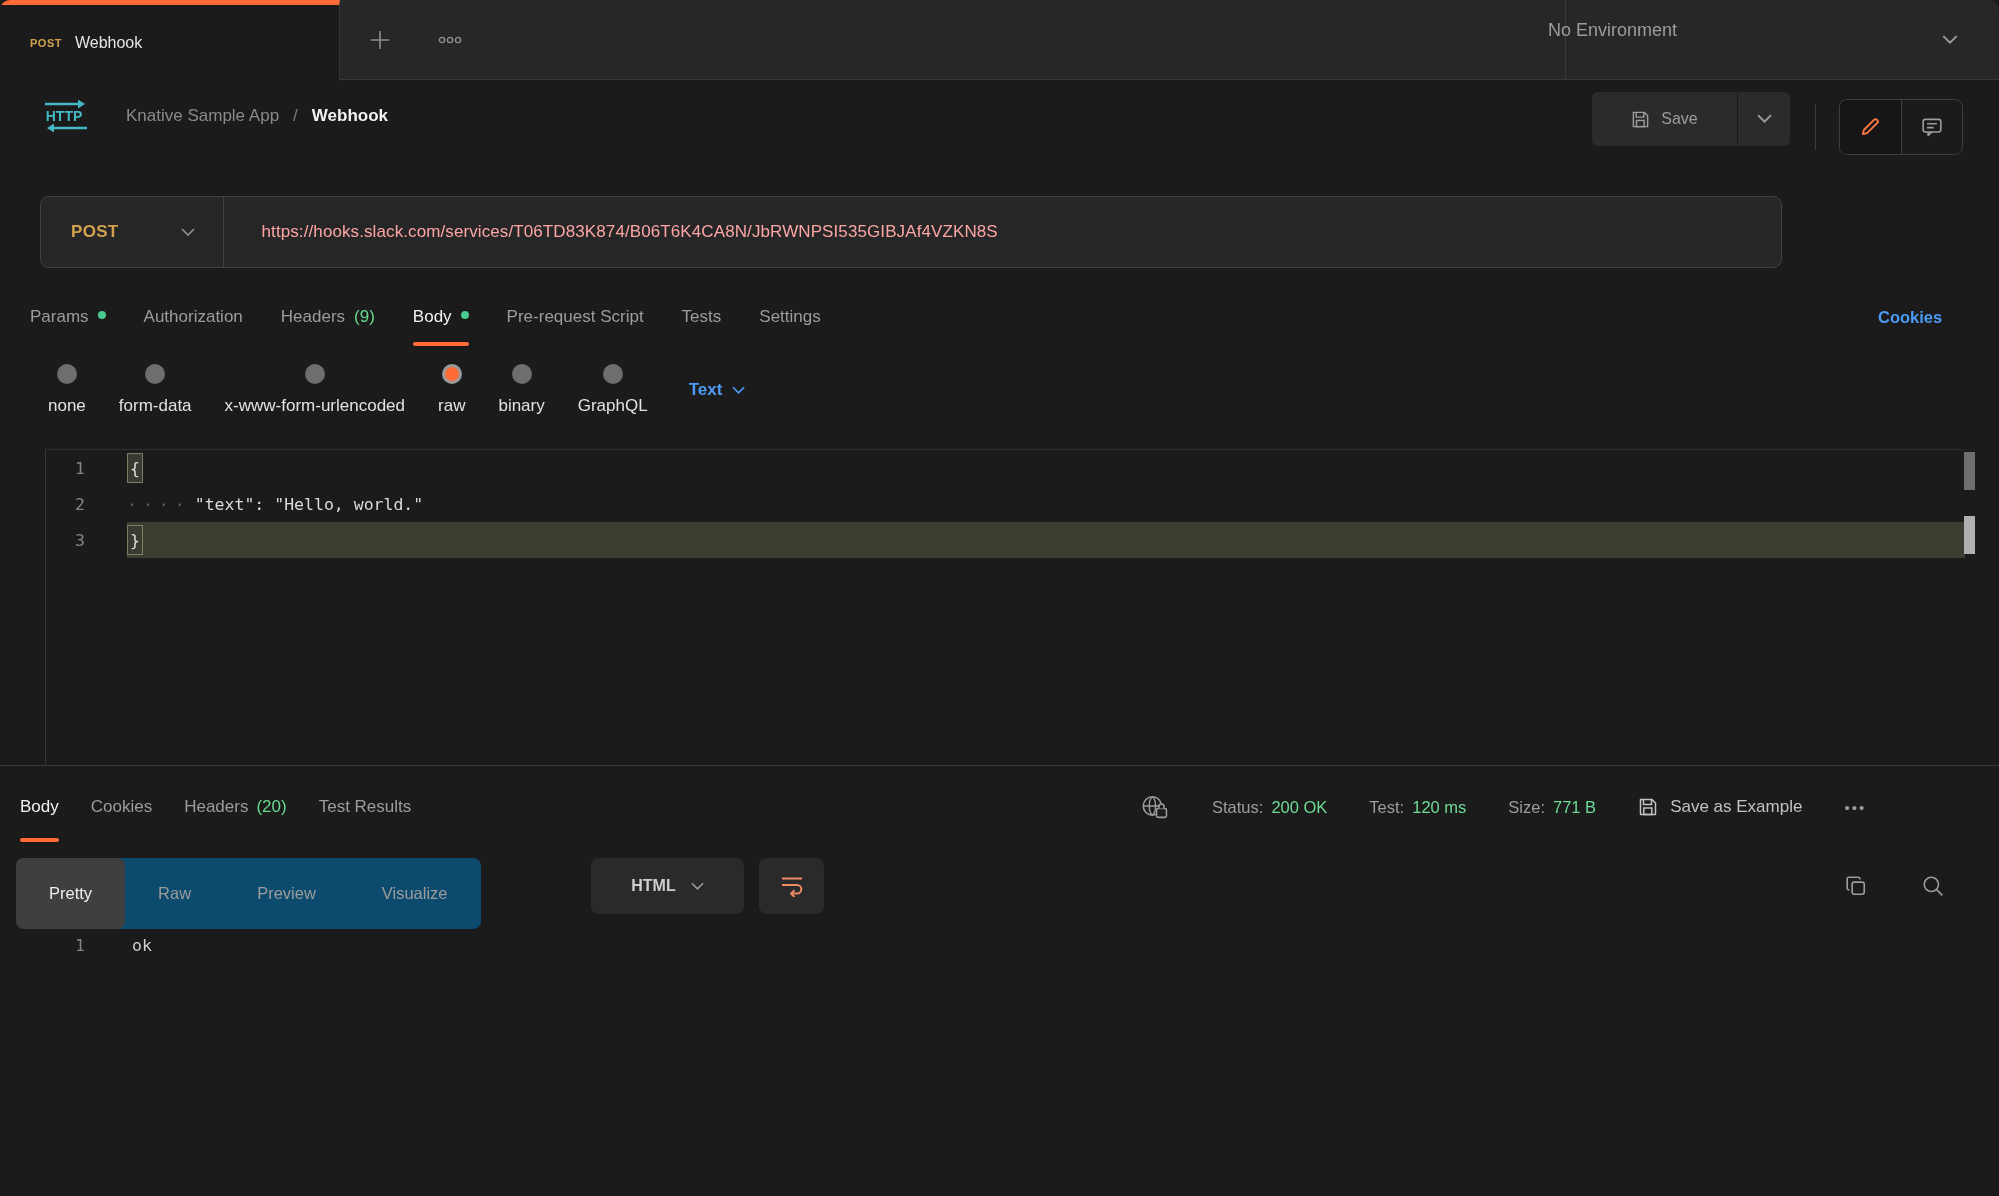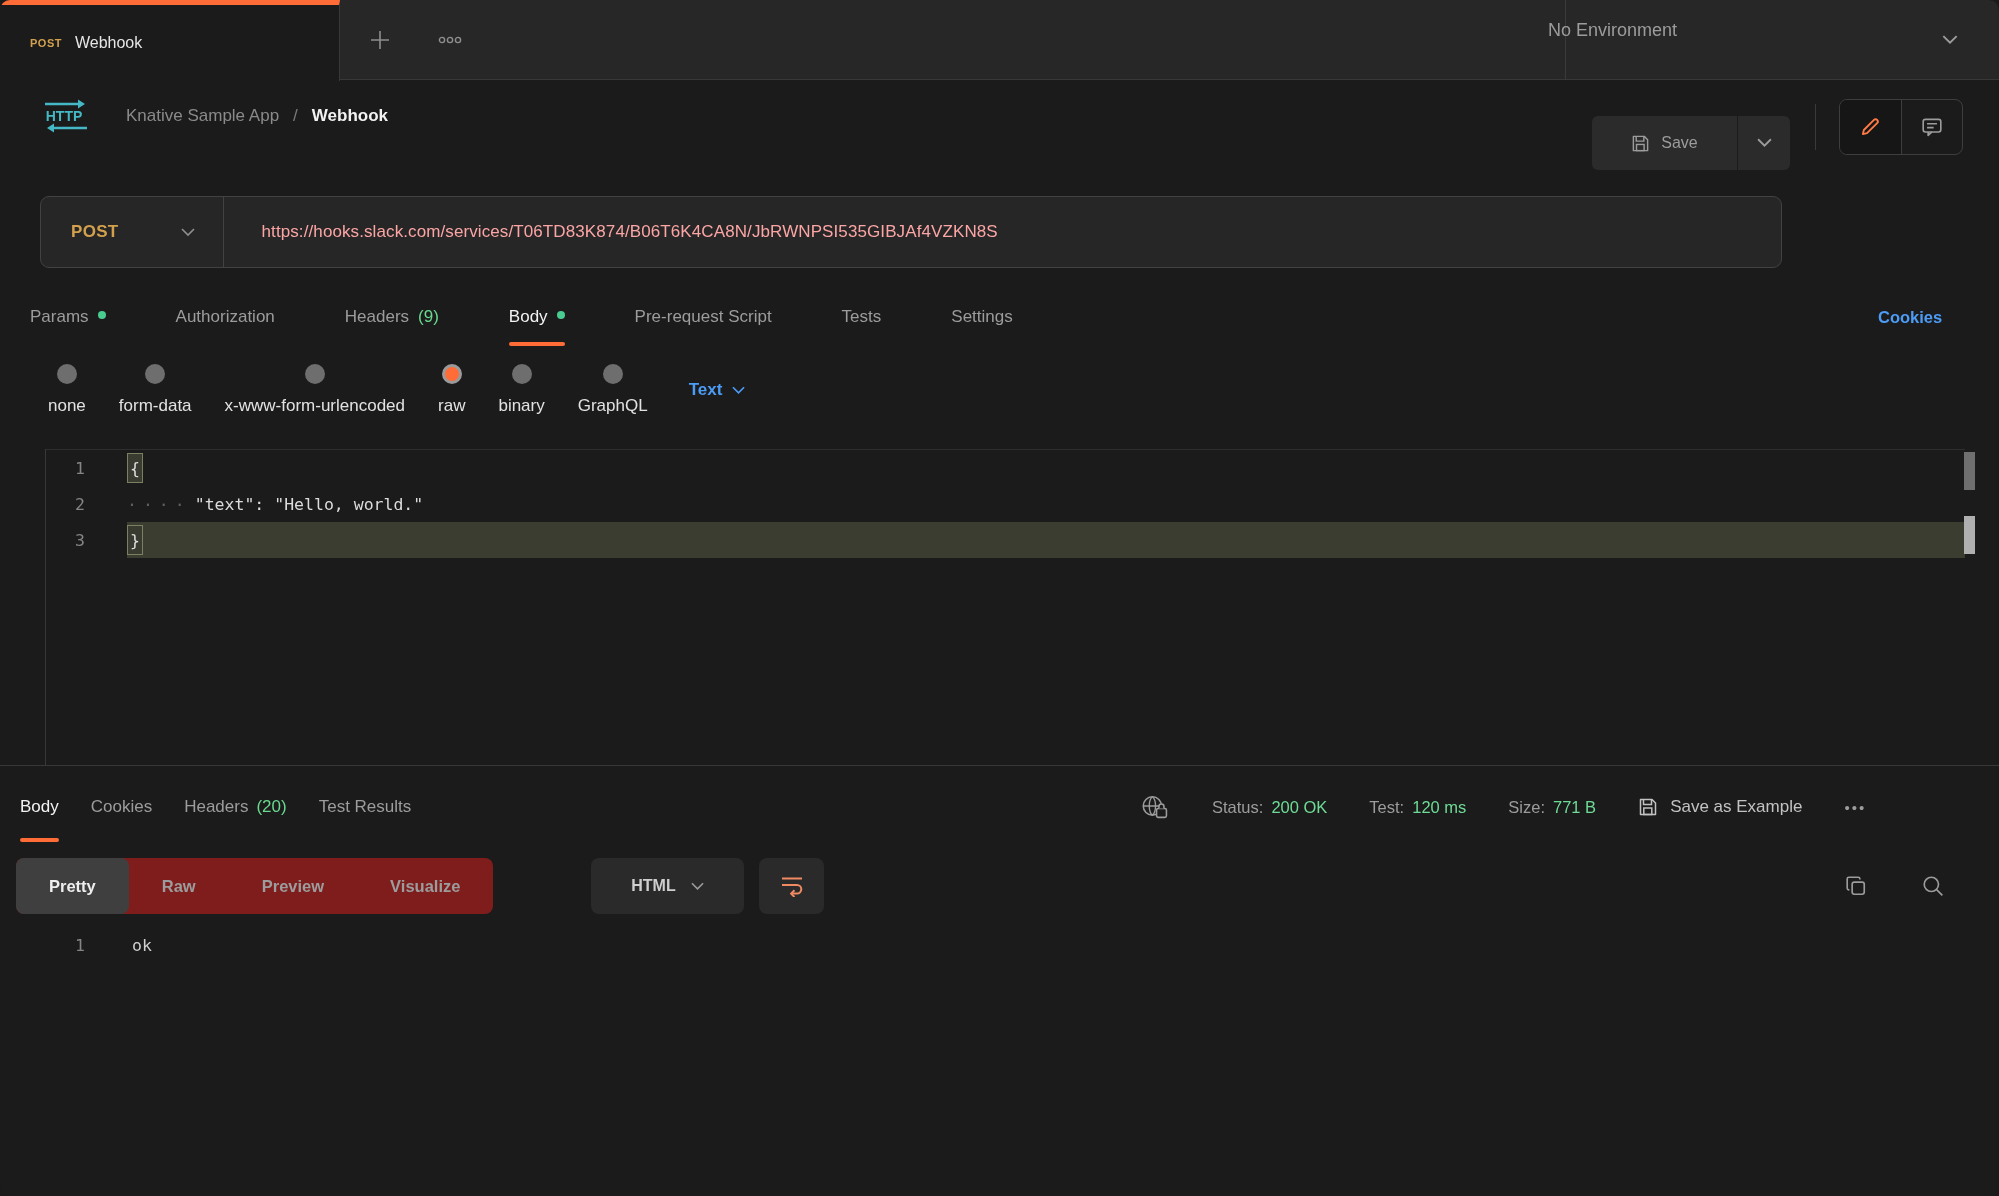--- a/index.html
+++ b/index.html
@@ -24,21 +24,21 @@
   .env-divider { left:1565px; top:0; width:1px; height:80px; background:#3a3a3a; }
   .env-label { left:1548px; top:0; height:60px; display:flex; align-items:center; font-size:18px; color:#9c9c9c; }
   .env-chevron { left:1942px; top:0; height:80px; display:flex; align-items:center; }
 
   
   .crumb-row { left:40px; top:80px; height:72px; display:flex; align-items:center; gap:34px; }
   .crumbs { display:flex; align-items:center; gap:14px; font-size:17px; }
   .crumb-collection { color:#8a8a8a; }
   .crumb-sep { color:#7a7a7a; }
   .crumb-request { color:#f2f2f2; font-weight:600; }
-  .save-split { left:1592px; top:116px; height:54px; display:flex; }
+  .save-split { left:1592px; top:92px; height:54px; display:flex; }
   .save-main {
     width:145px; height:54px; background:#2b2b2b; border-radius:6px 0 0 6px;
     display:flex; align-items:center; justify-content:center; gap:11px;
     color:#9c9c9c; font-size:16px;
   }
   .save-chev { width:52px; height:54px; background:#2b2b2b; border-radius:0 6px 6px 0; margin-left:1px;
     display:flex; align-items:center; justify-content:center; }
   .hdr-divider { left:1815px; top:104px; width:1px; height:46px; background:#3a3a3a; }
   .edit-group {
     left:1839px; top:99px; width:124px; height:56px; border:1px solid #3e3e3e; border-radius:8px;
@@ -55,21 +55,21 @@
   .url-method { margin-left:30px; font-size:17px; font-weight:700; color:#d3a14e; letter-spacing:.3px; }
   .url-method-chev { margin-left:62px; display:flex; }
   .url-vdiv { margin-left:28px; width:1px; height:70px; background:#424242; }
   .url-text { margin-left:38px; font-size:17px; color:#fca5a5; letter-spacing:.1px; white-space:nowrap; }
   .send-btn { left:1797px; top:196px; width:168px; height:72px; display:flex; border-radius:8px; overflow:hidden; }
   .send-main { width:120px; background:#2f66c5; color:#fff; font-size:17px; font-weight:600;
     display:flex; align-items:center; justify-content:center; }
   .send-chev { flex:1; background:#4078d4; display:flex; align-items:center; justify-content:center; }
 
   
-  .req-tabs { left:30px; top:288px; height:58px; display:flex; align-items:center; gap:70px; }
+  .req-tabs { left:30px; top:288px; height:58px; display:flex; align-items:center; gap:38px; }
   .req-tab { position:relative; height:58px; display:flex; align-items:center; gap:9px;
     font-size:17px; color:#9c9c9c; }
   .req-tab.active { color:#f2f2f2; }
   .req-tab.active::after { content:""; position:absolute; left:0; right:0; bottom:0; height:4px;
     background:#ff6c37; border-radius:2px; }
   .dot { width:8px; height:8px; border-radius:50%; background:#49cc90; margin-top:-4px; }
   .count-green { color:#69d98f; }
   .cookies-link { left:1878px; top:288px; height:58px; display:flex; align-items:center;
     font-size:16.5px; font-weight:600; color:#4c9bf5; }
 
@@ -104,21 +104,21 @@
   .resp-tab.active::after { content:""; position:absolute; left:0; right:0; bottom:0; height:4px;
     background:#ff6c37; border-radius:2px; }
   .resp-meta { left:1140px; top:772px; height:70px; display:flex; align-items:center; gap:42px; }
   .meta-item { display:flex; align-items:center; gap:8px; font-size:16.5px; }
   .meta-label { color:#9c9c9c; }
   .meta-value { color:#6edc96; }
   .save-example { display:flex; align-items:center; gap:12px; font-size:17px; color:#c2c2c2; }
   .dots-h { color:#9c9c9c; font-size:15px; letter-spacing:2px; }
 
   
-  .view-seg { left:16px; top:858px; height:56px; background:#7f1d1d; border-radius:8px; display:flex;font-weight:bold; }
+  .view-seg { left:16px; top:858px; height:71px; background:#0c4a6e; border-radius:8px; display:flex; }
   .view-cell { padding:0 33px; display:flex; align-items:center; font-size:16.5px; color:#9c9c9c; }
   .view-cell.active { background:#3f3f3f; border-radius:8px; color:#eeeeee; }
   .fmt-dd { left:591px; top:858px; width:153px; height:56px; background:#2a2a2a; border-radius:8px;
     display:flex; align-items:center; justify-content:center; gap:15px;
     font-size:16px; font-weight:600; color:#cfcfcf; }
   .wrap-btn { left:759px; top:858px; width:65px; height:56px; background:#2a2a2a; border-radius:8px;
     display:flex; align-items:center; justify-content:center; }
   .resp-copy { left:1845px; top:858px; height:56px; display:flex; align-items:center; }
   .resp-search { left:1922px; top:858px; height:56px; display:flex; align-items:center; }
 

